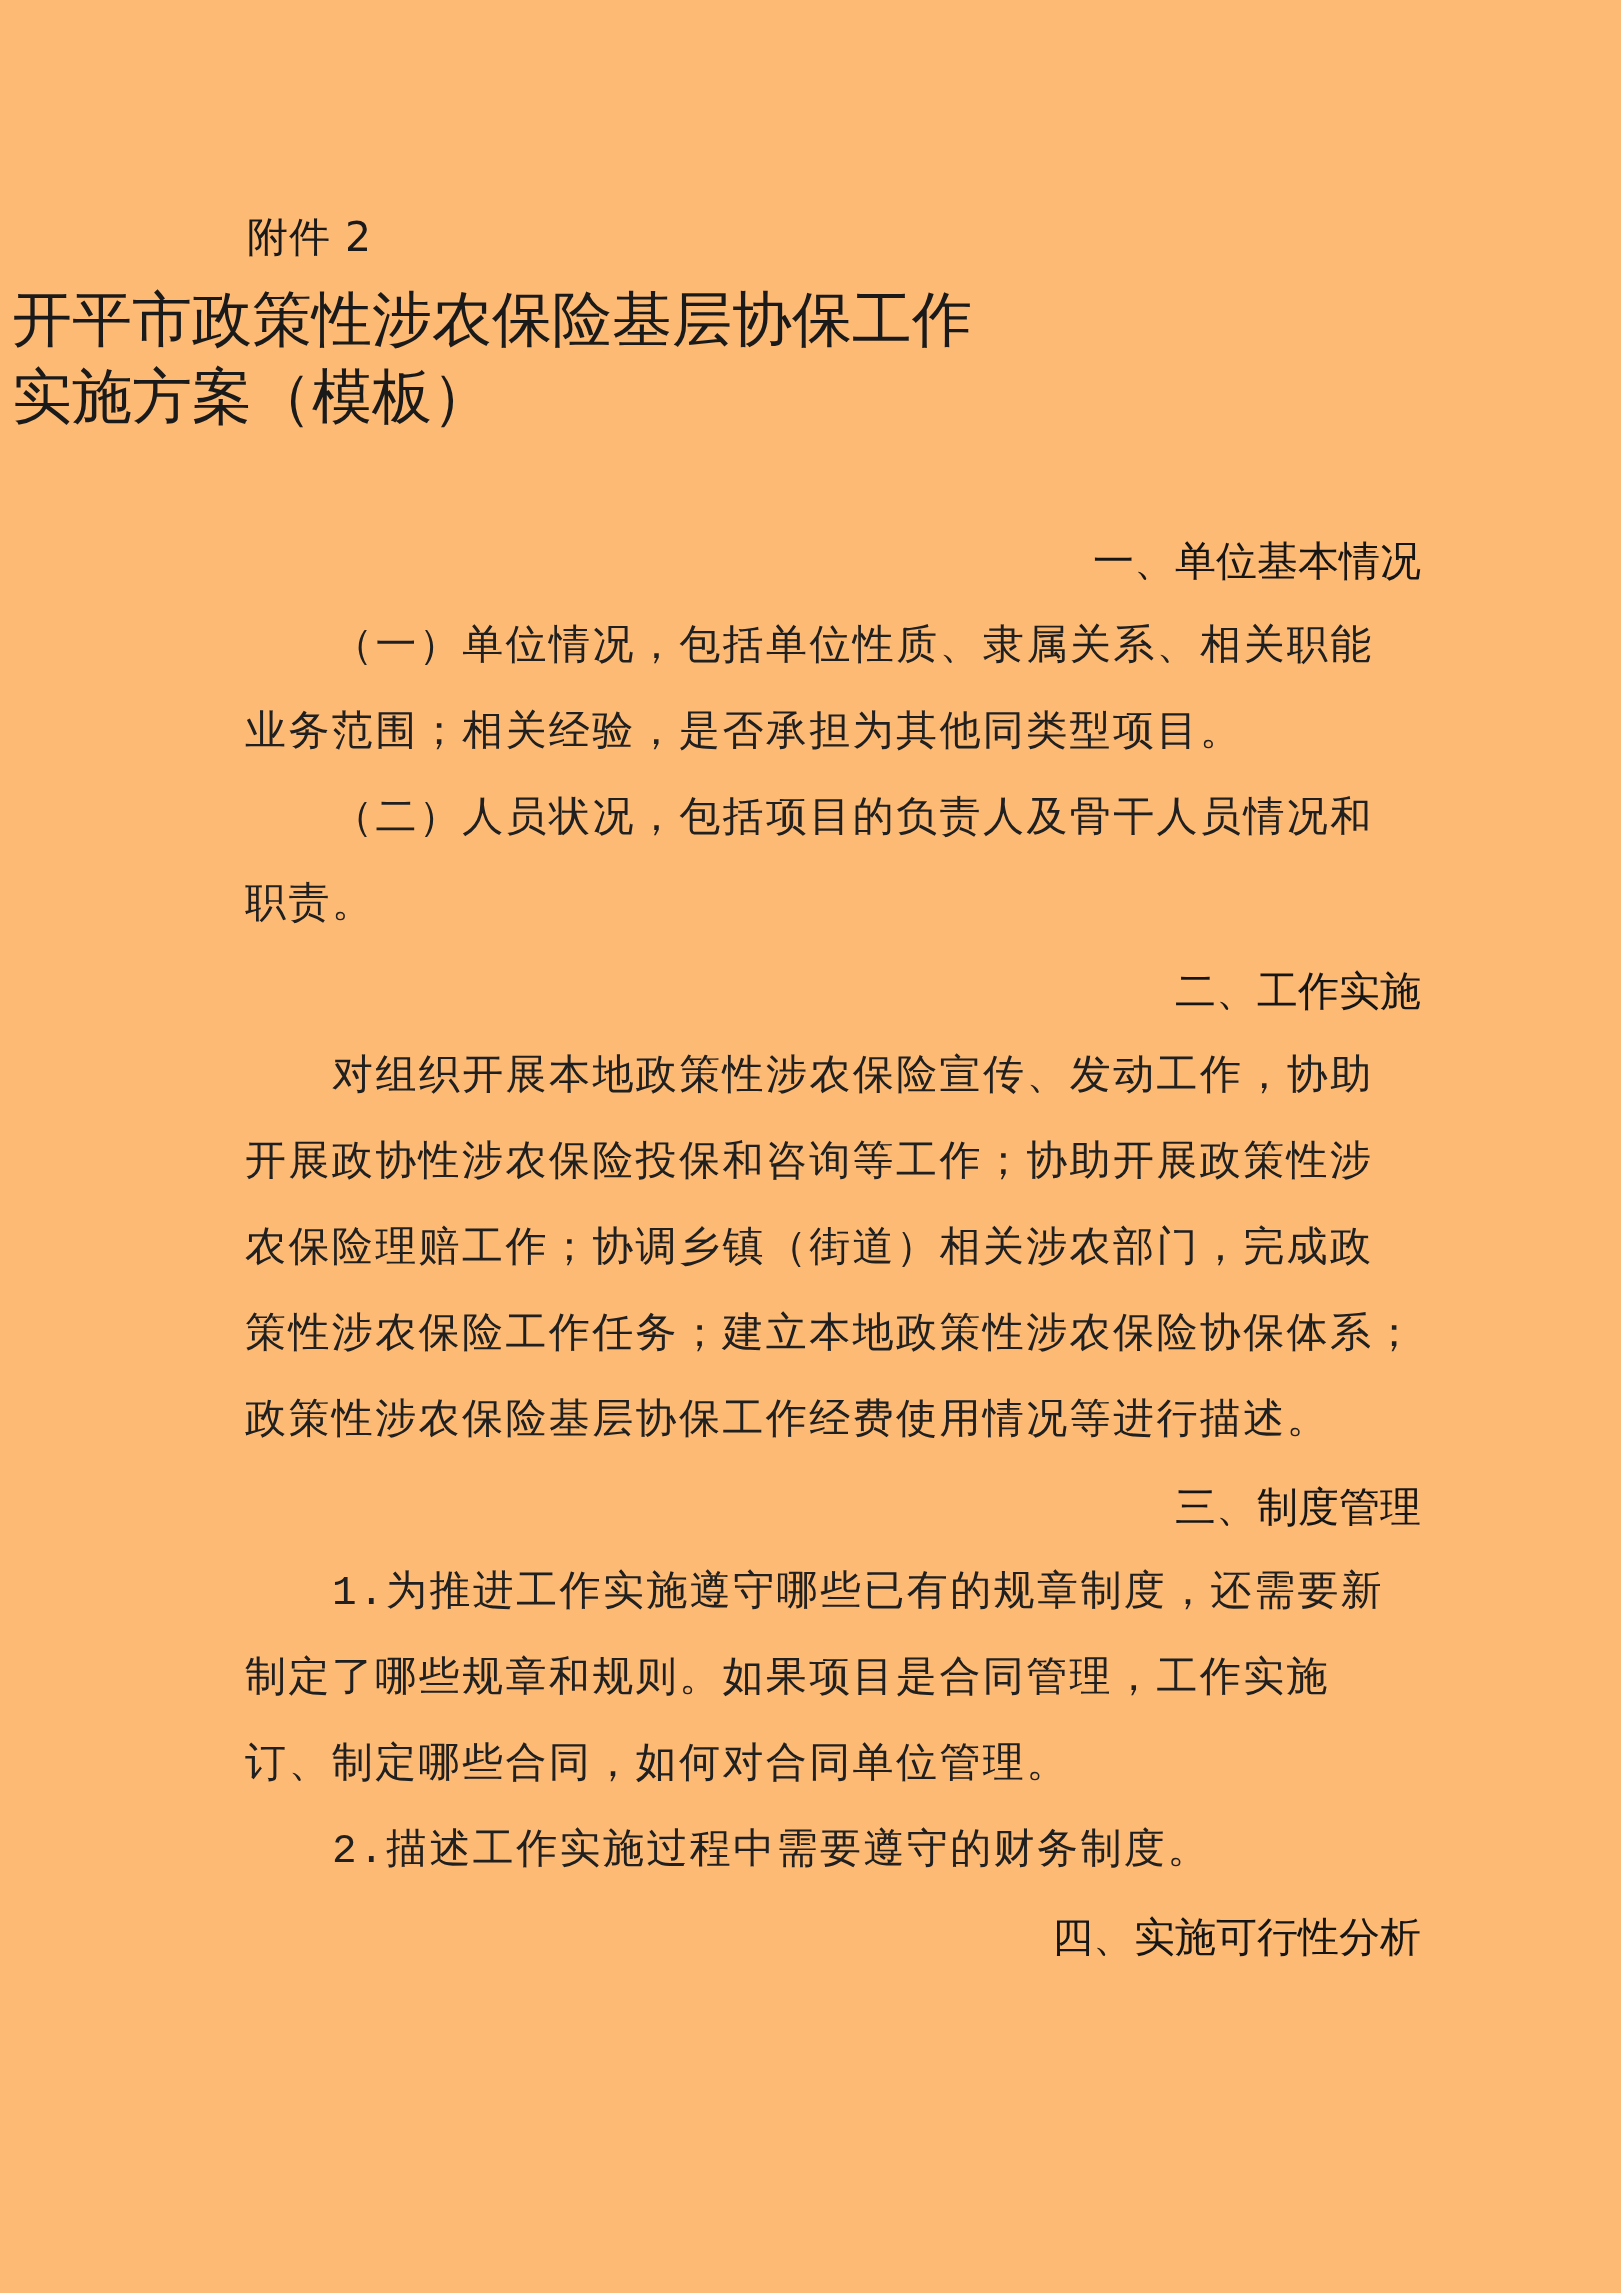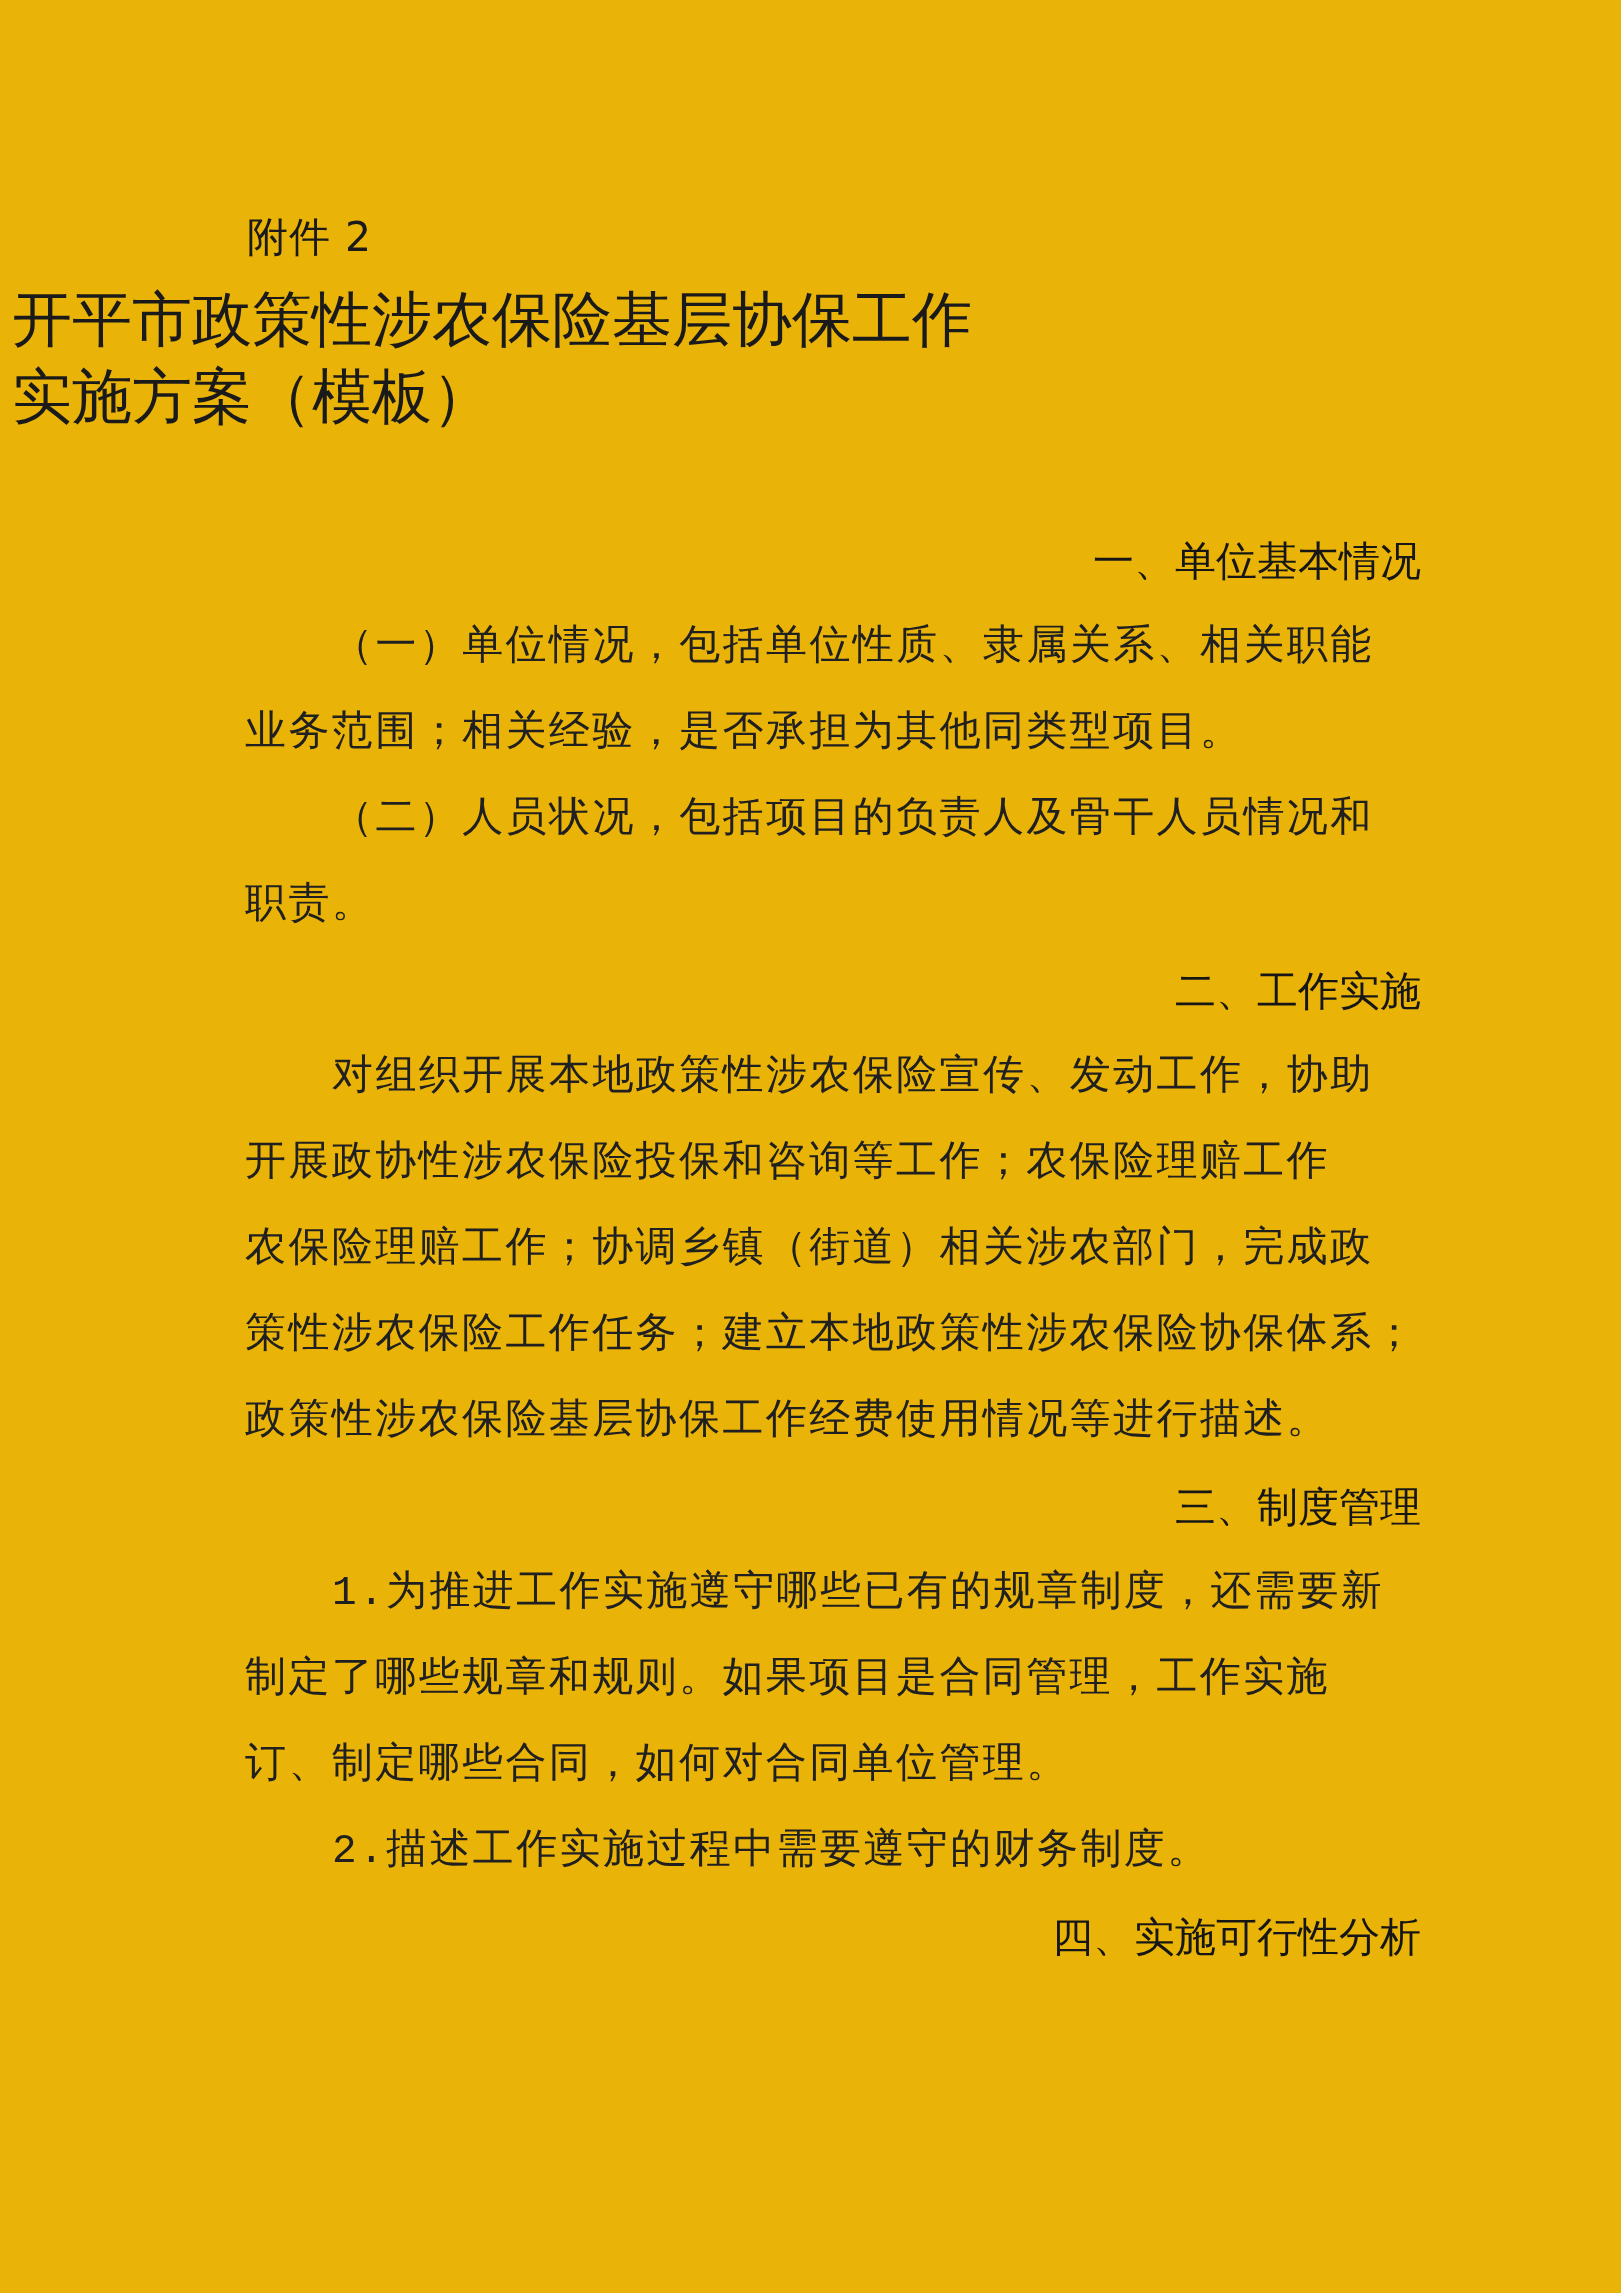--- a/index.html
+++ b/index.html
@@ -12,21 +12,21 @@
     height: 2294px;
     position: relative;
     overflow: hidden;
     color: #1c1c1c;
   }
   .page {
     position: absolute;
     left: 0; top: 0;
     width: 1621px;
     height: 2294px;
-    background: #eab308;
+    background: #fdba74;
   }
   .attachment-label {
     position: absolute;
     left: 247px;
     top: 210px;
     font-family: "DejaVu Sans", "Liberation Sans", sans-serif;
     font-size: 41px;
     line-height: 55px;
     letter-spacing: 1px;
     white-space: nowrap;
@@ -90,21 +90,21 @@
       <div class="line para">业务范围；相关经验，是否承担为其他同类型项目。</div>
     </div>
     <div>
       <div class="line para indent">（二）人员状况，包括项目的负责人及骨干人员情况和</div>
       <div class="line para">职责。</div>
     </div>
 
     <div class="line heading">二、工作实施</div>
     <div>
       <div class="line para indent">对组织开展本地政策性涉农保险宣传、发动工作，协助</div>
-      <div class="line para">开展政协性涉农保险投保和咨询等工作；农保险理赔工作</div>
+      <div class="line para">开展政协性涉农保险投保和咨询等工作；协助开展政策性涉</div>
       <div class="line para">农保险理赔工作；协调乡镇（街道）相关涉农部门，完成政</div>
       <div class="line para">策性涉农保险工作任务；建立本地政策性涉农保险协保体系；</div>
       <div class="line para">政策性涉农保险基层协保工作经费使用情况等进行描述。</div>
     </div>
 
     <div class="line heading">三、制度管理</div>
     <div>
       <div class="line para indent">1.为推进工作实施遵守哪些已有的规章制度，还需要新</div>
       <div class="line para">制定了哪些规章和规则。如果项目是合同管理，工作实施</div>
       <div class="line para">订、制定哪些合同，如何对合同单位管理。</div>

